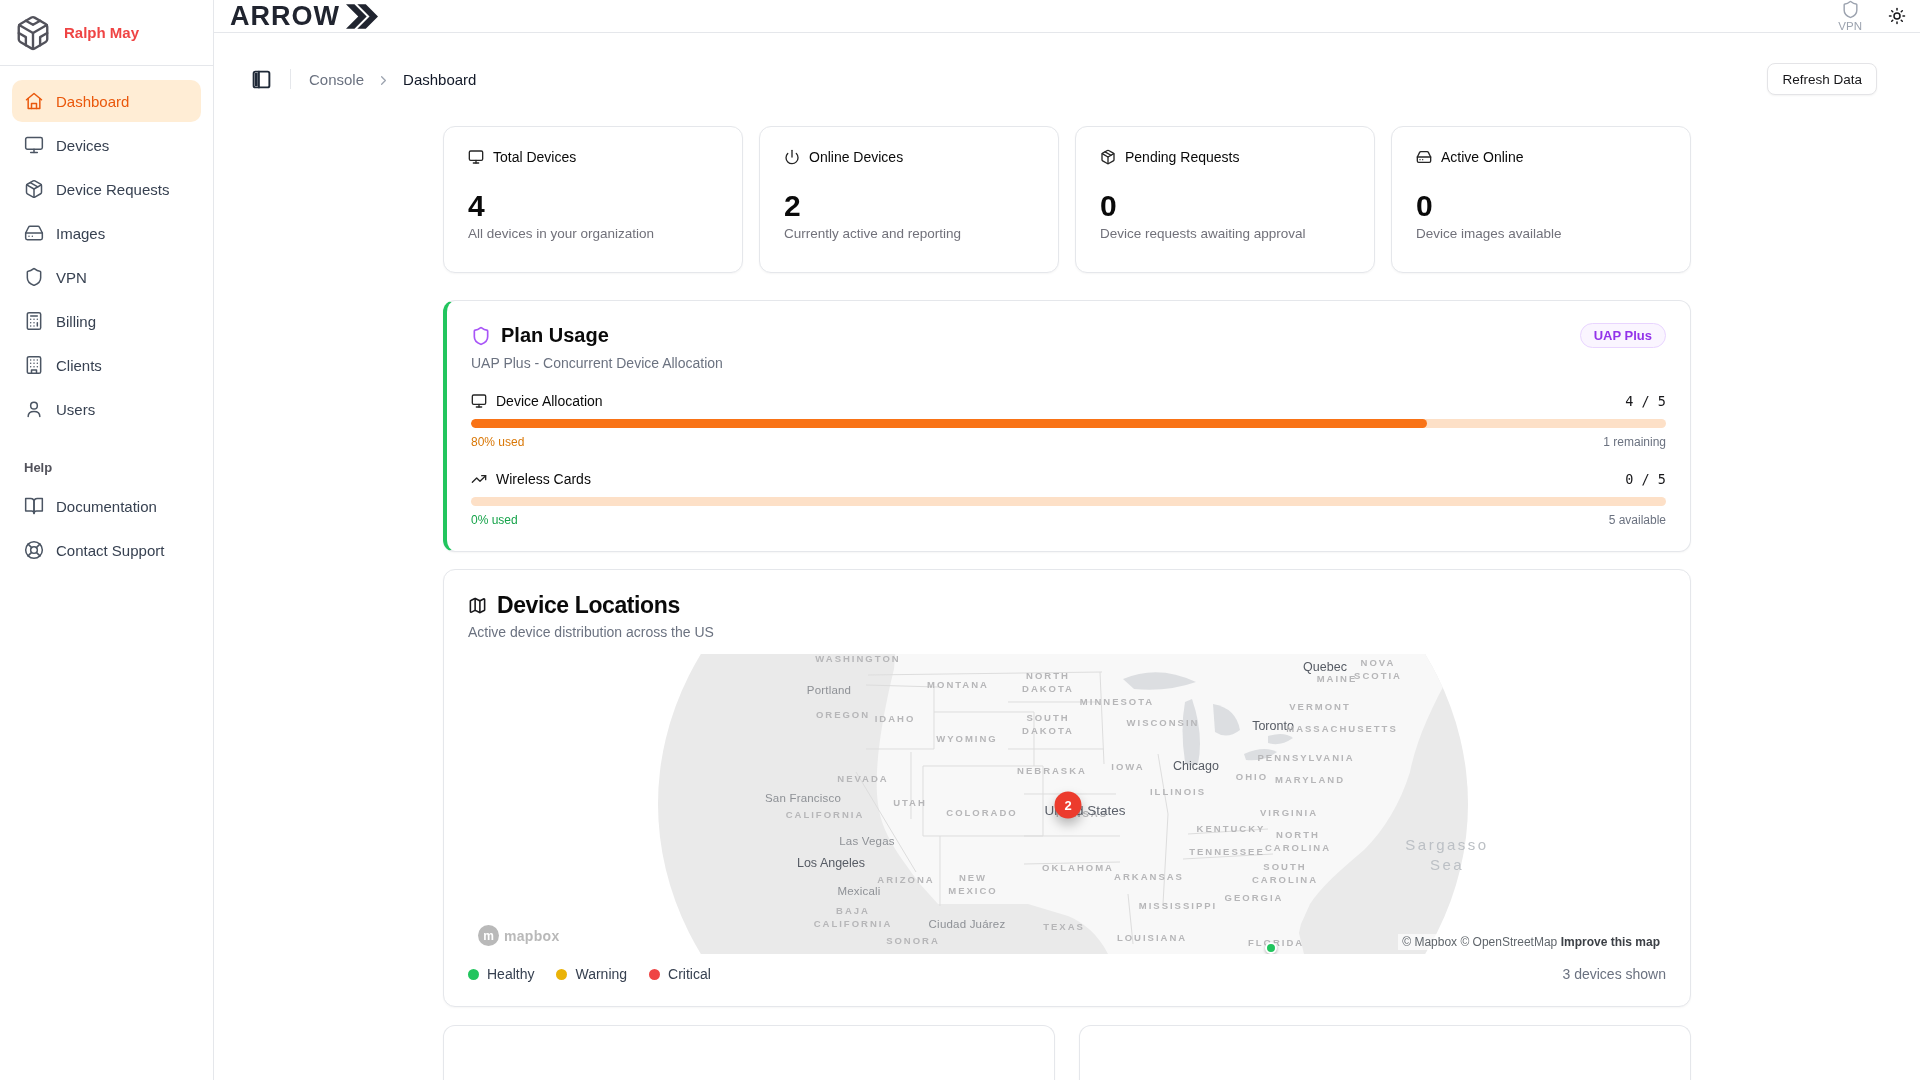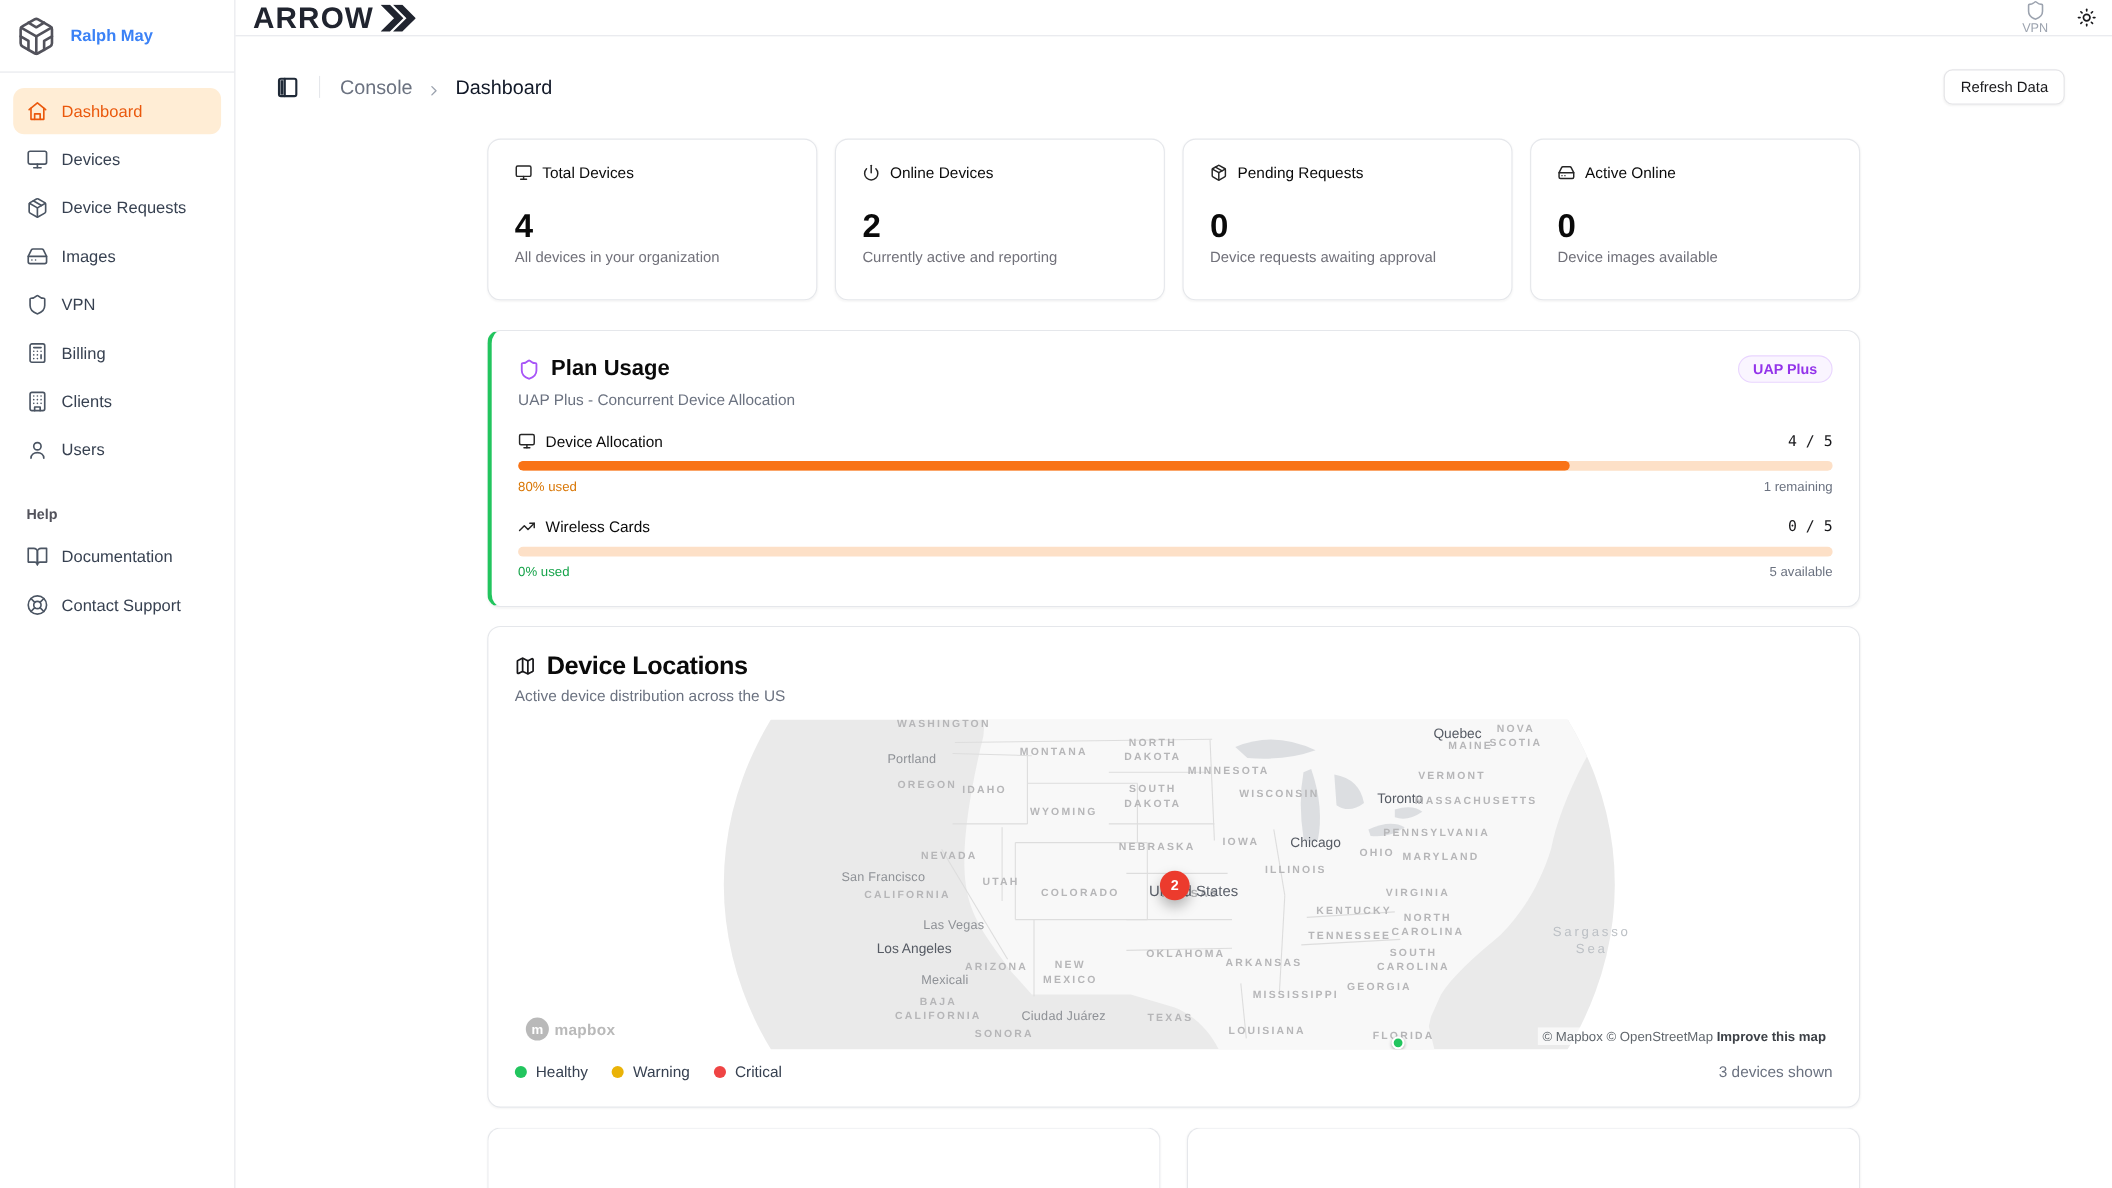--- a/index.html
+++ b/index.html
@@ -6,21 +6,21 @@
   html,body { width:1920px; height:1080px; overflow:hidden; background:#fff;
     font-family:"Liberation Sans", sans-serif; color:#111827; }
   .app { display:flex; width:100%; height:100%; }
 
   
   .sidebar { width:214px; min-width:214px; background:#fff; border-right:1px solid #e5e7eb;
     display:flex; flex-direction:column; }
   .user-row { height:66px; display:flex; align-items:center; gap:12px; padding:0 14px;
     border-bottom:1px solid #e5e7eb; }
   .user-row .avatar { color:#52525b; display:flex; }
-  .user-name { font-size:15px; font-weight:700; color:#3b82f6; }
+  .user-name { font-size:15px; font-weight:700; color:#ef4444; }
   .nav { padding:14px 12px; flex:1; }
   .nav-item { height:42px; margin-bottom:2px; display:flex; align-items:center; gap:12px;
     padding:0 12px; border-radius:10px; font-size:15px; font-weight:500; color:#374151; cursor:pointer; }
   .nav-item .ic { display:flex; color:#4b5563; }
   .nav-item.active { background:#ffedd5; color:#ea580c; }
   .nav-item.active .ic { color:#ea580c; }
   .nav-section { margin-top:30px; margin-bottom:10px; padding-left:12px;
     font-size:13px; font-weight:700; color:#52525b; }
 
   
@@ -31,21 +31,21 @@
   .logo-text { font-size:27px; font-weight:900; letter-spacing:1px; color:#20242f; }
   .topbar-right { margin-left:auto; display:flex; align-items:center; gap:26px; }
   .vpn-btn { display:flex; flex-direction:column; align-items:center; gap:1px; color:#9ca3af; cursor:pointer; }
   .vpn-btn .lbl { font-size:11.5px; font-weight:500; }
   .theme-btn { color:#18181b; display:flex; cursor:pointer; }
 
   
   .crumb-row { margin-top:30px; padding:0 43px 0 37px; display:flex; align-items:center; height:36px; }
   .panel-toggle { display:flex; color:#1f2937; cursor:pointer; }
   .v-div { width:1px; height:20px; background:#e5e7eb; margin:0 18px; }
-  .crumb { display:flex; align-items:flex-end; gap:12px; font-size:18px; }
+  .crumb { display:flex; align-items:flex-end; gap:12px; font-size:15px; }
   .crumb .c1 { color:#6b7280; cursor:pointer; }
   .crumb .sep { color:#9ca3af; display:flex; }
   .crumb .c2 { color:#111827; }
   .refresh-btn { margin-left:auto; height:32px; padding:0 14px; background:#fff;
     border:1px solid #e4e4e7; border-radius:8px; font-size:13.5px; font-weight:500; color:#18181b;
     box-shadow:0 1px 2px rgba(0,0,0,.05); cursor:pointer; display:flex; align-items:center; }
 
   
   .content { width:1248px; margin:31px auto 0; }
   .stats { display:grid; grid-template-columns:repeat(4,1fr); gap:16px; }
@@ -83,21 +83,21 @@
   .dl-title { font-size:23px; font-weight:700; letter-spacing:-0.4px; color:#0a0a0a; }
   .dl-sub { margin-top:5px; font-size:14px; color:#6b7280; }
   .map-wrap { position:relative; margin-top:14px; height:300px; overflow:hidden; background:#fff; }
   .map-svg { position:absolute; inset:0; }
   .ml { position:absolute; transform:translate(-50%,-50%); white-space:pre; text-align:center;
     pointer-events:none; line-height:1.35; }
   .ml-state { font-size:9.5px; letter-spacing:2px; font-weight:600; color:#b6b6b8; }
   .ml-city { font-size:11.5px; font-weight:500; color:#8e9196; letter-spacing:0.2px; }
   .ml-city2 { font-size:12.5px; font-weight:500; color:#565b64; }
   .ml-country { font-size:13.5px; font-weight:500; color:#5b606a; }
-  .ml-sea { font-size:12px; letter-spacing:2.5px; color:#bcc0c5; }
+  .ml-sea { font-size:15px; letter-spacing:2.5px; color:#bcc0c5; }
   .cluster-marker { position:absolute; transform:translate(-50%,-50%); width:27px; height:27px;
     border-radius:50%; display:flex; align-items:center; justify-content:center;
     color:#fff; font-size:13px; font-weight:700; box-shadow:0 6px 12px rgba(0,0,0,.28); cursor:pointer; }
   .dot-marker { position:absolute; transform:translate(-50%,-50%); width:12px; height:12px;
     border-radius:50%; border:2px solid #fff; box-shadow:0 1px 3px rgba(0,0,0,.3); }
   .mapbox-wm { position:absolute; left:10px; bottom:8px; display:flex; align-items:center; gap:5px; cursor:pointer; }
   .mapbox-wm .circ { width:21px; height:21px; border-radius:50%; background:#b9b9b9; color:#fff;
     display:flex; align-items:center; justify-content:center; font-size:12px; font-weight:700; }
   .mapbox-wm .txt { font-size:14px; font-weight:700; color:#b9b9b9; letter-spacing:0.3px; }
   .map-attr { position:absolute; right:2px; bottom:4px; font-size:12px; color:#60666c;

